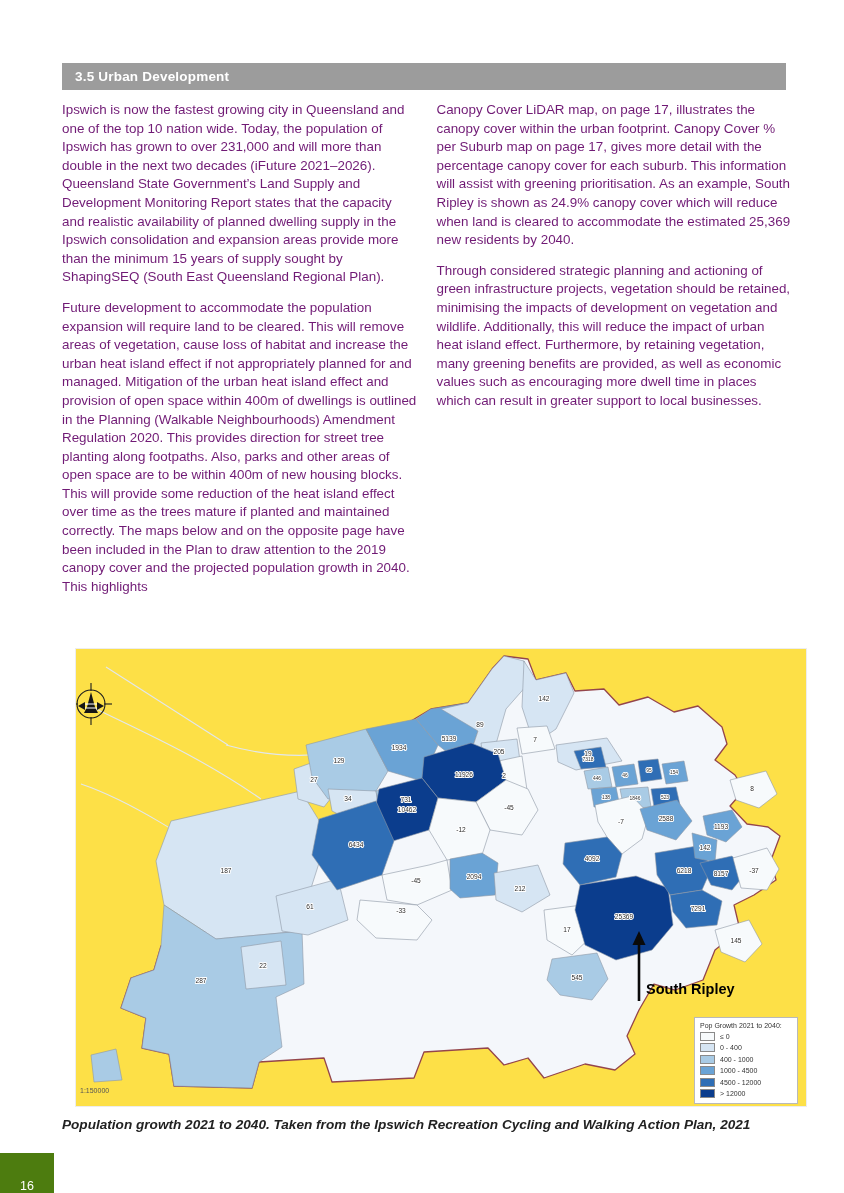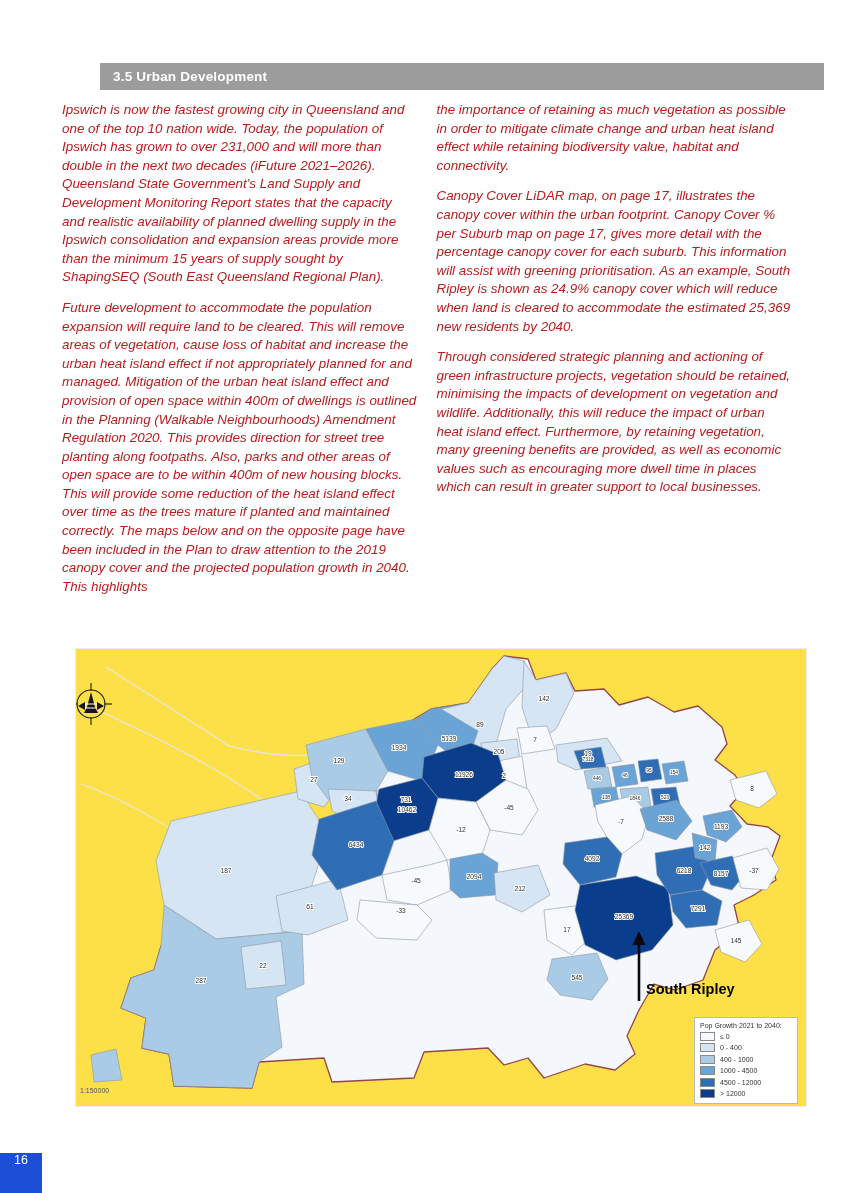--- a/index.html
+++ b/index.html
@@ -1,24 +1,24 @@
 <!DOCTYPE html>
 <html><head>
 <meta charset="utf-8">
 <style>
   html,body{margin:0;padding:0;background:#e9e9e9;}
   .page{position:relative;width:844px;height:1193px;background:#ffffff;overflow:hidden;
         font-family:"Liberation Sans",sans-serif;color:#4a4a4a;}
   
   .banner{position:absolute;left:62px;top:63px;width:724px;height:27px;background:#9c9c9c;
-          display:flex;align-items:center;margin-left:38px;}
+          display:flex;align-items:center;}
   .banner .title{color:#ffffff;font-size:13.5px;font-weight:bold;padding-left:13px;letter-spacing:.2px;}
   
   .cols{position:absolute;left:62px;top:101px;width:729px;display:flex;gap:20px;}
-  .col{width:355px;font-size:13.4px;line-height:18.6px;color:#b91c1c;font-style:italic;}
+  .col{width:355px;font-size:13.4px;line-height:18.6px;color:#701a75;}
   .col p{margin:0 0 12px 0;}
   
   .figure{position:absolute;left:75px;top:648px;width:730px;height:457px;background:#fde047;
           border:1px solid #ededed;}
   .figure svg{position:absolute;left:0;top:0;}
   .scale-note{position:absolute;left:4px;top:438px;font-size:7px;color:#555;}
   
   .legend{position:absolute;left:618px;top:368px;width:104px;background:#ffffff;
           border:1px solid #b9b9b9;padding:4px 5px 5px 5px;box-sizing:border-box;}
   .legend-title{font-size:7px;color:#333;margin-bottom:2px;white-space:nowrap;}
@@ -35,40 +35,39 @@
   .lbl-md{font-size:6.6px;}
   .lbl-sm{font-size:4.9px;}
   .annot{font-family:"Liberation Sans",sans-serif;font-size:14.5px;font-weight:bold;fill:#000;}
   .arrow-line{stroke:#0a0a0a;stroke-width:2.6;}
   .arrow-head{fill:#0a0a0a;}
   .compass{stroke:#1c1c1c;fill:none;stroke-width:1.1;}
   .compass-solid{fill:#161616;stroke:none;}
   
   .caption{position:absolute;left:62px;top:1117px;width:729px;font-size:13.6px;font-style:italic;
            font-weight:600;color:#222222;}
-  .page-num{position:absolute;left:0;top:1153px;width:42px;height:40px;background:#1d4ed8;
-            display:flex;align-items:flex-start;justify-content:center;}
+  .page-num{position:absolute;left:0;top:1153px;width:54px;height:40px;background:#4d7c0f;
+            display:flex;align-items:flex-end;justify-content:center;}
   .page-num span{color:#ffffff;font-size:12.5px;}
 </style>
 </head>
 <body>
 
 <div class="page">
 
   <div class="banner">
     <span class="title">3.5 Urban Development</span>
   </div>
 
   <div class="cols">
     <div class="col">
       <p>Ipswich is now the fastest growing city in Queensland and one of the top 10 nation wide. Today, the population of Ipswich has grown to over 231,000 and will more than double in the next two decades (iFuture 2021–2026). Queensland State Government’s Land Supply and Development Monitoring Report states that the capacity and realistic availability of planned dwelling supply in the Ipswich consolidation and expansion areas provide more than the minimum 15 years of supply sought by ShapingSEQ (South East Queensland Regional Plan).</p>
       <p>Future development to accommodate the population expansion will require land to be cleared. This will remove areas of vegetation, cause loss of habitat and increase the urban heat island effect if not appropriately planned for and managed. Mitigation of the urban heat island effect and provision of open space within 400m of dwellings is outlined in the Planning (Walkable Neighbourhoods) Amendment Regulation 2020. This provides direction for street tree planting along footpaths. Also, parks and other areas of open space are to be within 400m of new housing blocks. This will provide some reduction of the heat island effect over time as the trees mature if planted and maintained correctly. The maps below and on the opposite page have been included in the Plan to draw attention to the 2019 canopy cover and the projected population growth in 2040. This highlights</p>
     </div>
     <div class="col">
-      <p>the importance of retaining as much vegetation as possible in order to mitigate climate change and urban heat island effect while retaining biodiversity value, habitat and connectivity.</p>
       <p>Canopy Cover LiDAR map, on page 17, illustrates the canopy cover within the urban footprint. Canopy Cover % per Suburb map on page 17, gives more detail with the percentage canopy cover for each suburb. This information will assist with greening prioritisation. As an example, South Ripley is shown as 24.9% canopy cover which will reduce when land is cleared to accommodate the estimated 25,369 new residents by 2040.</p>
       <p>Through considered strategic planning and actioning of green infrastructure projects, vegetation should be retained, minimising the impacts of development on vegetation and wildlife. Additionally, this will reduce the impact of urban heat island effect. Furthermore, by retaining vegetation, many greening benefits are provided, as well as economic values such as encouraging more dwell time in places which can result in greater support to local businesses.</p>
     </div>
   </div>
 
   <div class="figure">
     <svg width="730" height="457" viewBox="0 0 730 457">
 
       <g>
         <path class="road" d="M10,55 C60,80 120,105 185,150"></path>
@@ -232,18 +231,19 @@
             <span class="legend-label">4500 - 12000</span>
           </div>
           <div class="legend-row">
             <span class="legend-swatch" style="background: rgb(11, 61, 141);"></span>
             <span class="legend-label">&gt; 12000</span>
           </div>
         </div>
     </div>
   </div>
 
+  <div class="caption">Population growth 2021 to 2040. Taken from the Ipswich Recreation Cycling and Walking Action Plan, 2021</div>
 
   <div class="page-num">
     <span>16</span>
   </div>
 
 </div>
 
 </body></html>

